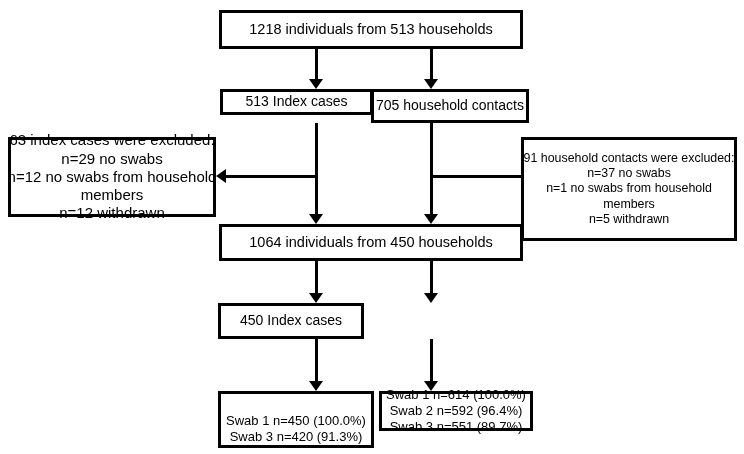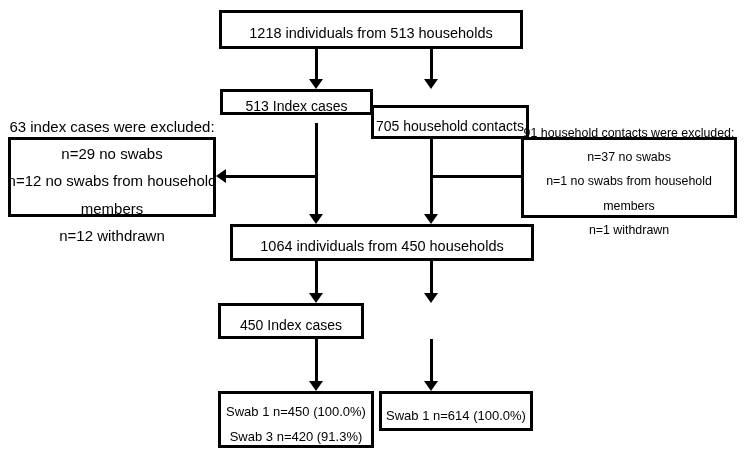--- a/index.html
+++ b/index.html
@@ -25,45 +25,44 @@
     flex-direction: column;
     align-items: center;
     justify-content: center;
     text-align: center;
     line-height: 1.22;
     z-index: 2;
   }
   .node .line {
     display: block;
     white-space: nowrap;
-    margin-top: 9px;
   }
   
   #node-total {
     left: 219px; top: 10px; width: 304px; height: 39px;
     font-size: 14.5px;
   }
   #node-index-initial {
     left: 220px; top: 89px; width: 153px; height: 26px;
     font-size: 14px;
   }
   #node-contacts-initial {
-    left: 371px; top: 105px; width: 158px; height: 34px;
+    left: 371px; top: 89px; width: 158px; height: 34px;
     font-size: 14px;
   }
   #node-excluded-index {
     left: 8px; top: 137px; width: 208px; height: 80px;
     font-size: 15px;
   }
   #node-excluded-contacts {
-    left: 521px; top: 137px; width: 216px; height: 81px;
+    left: 521px; top: 137px; width: 216px; height: 104px;
     font-size: 12.4px;
   }
   #node-total-analysed {
-    left: 230px; top: 224px; width: 304px; height: 37px;
+    left: 219px; top: 224px; width: 304px; height: 37px;
     font-size: 14.5px;
   }
   #node-index-final {
     left: 218px; top: 303px; width: 146px; height: 36px;
     font-size: 14px;
     text-align: center;
   }
   #node-contacts-final {
     left: 363px; top: 303px; width: 152px; height: 36px;
     font-size: 14px;
@@ -156,21 +155,21 @@
     <span class="line">n=12 no swabs from household</span>
     <span class="line">members</span>
     <span class="line">n=12 withdrawn</span>
   </div>
 
   <div class="node" id="node-excluded-contacts">
     <span class="line">91 household contacts were excluded:</span>
     <span class="line">n=37 no swabs</span>
     <span class="line">n=1 no swabs from household</span>
     <span class="line">members</span>
-    <span class="line">n=1 withdrawn</span>
+    <span class="line">n=5 withdrawn</span>
   </div>
 
   <div class="node" id="node-total-analysed">
     <span class="line">1064 individuals from 450 households</span>
   </div>
 
   <div class="vline" style="left:315px; top:261px; height:32px;"></div>
   <div class="arrow-down" style="left:309px; top:293px;"></div>
 
   <div class="vline" style="left:430px; top:261px; height:32px;"></div>
@@ -187,15 +186,17 @@
   <div class="vline" style="left:430px; top:339px; height:42px;"></div>
   <div class="arrow-down" style="left:424px; top:381px;"></div>
 
   <div class="node" id="node-swabs-index">
     <span class="line">Swab 1 n=450 (100.0%)</span>
     <span class="line">Swab 3 n=420 (91.3%)</span>
   </div>
 
   <div class="node" id="node-swabs-contacts">
     <span class="line">Swab 1 n=614 (100.0%)</span>
+    <span class="line">Swab 2 n=592 (96.4%)</span>
+    <span class="line">Swab 3 n=551 (89.7%)</span>
   </div>
 
 </div>
 
 </body></html>

